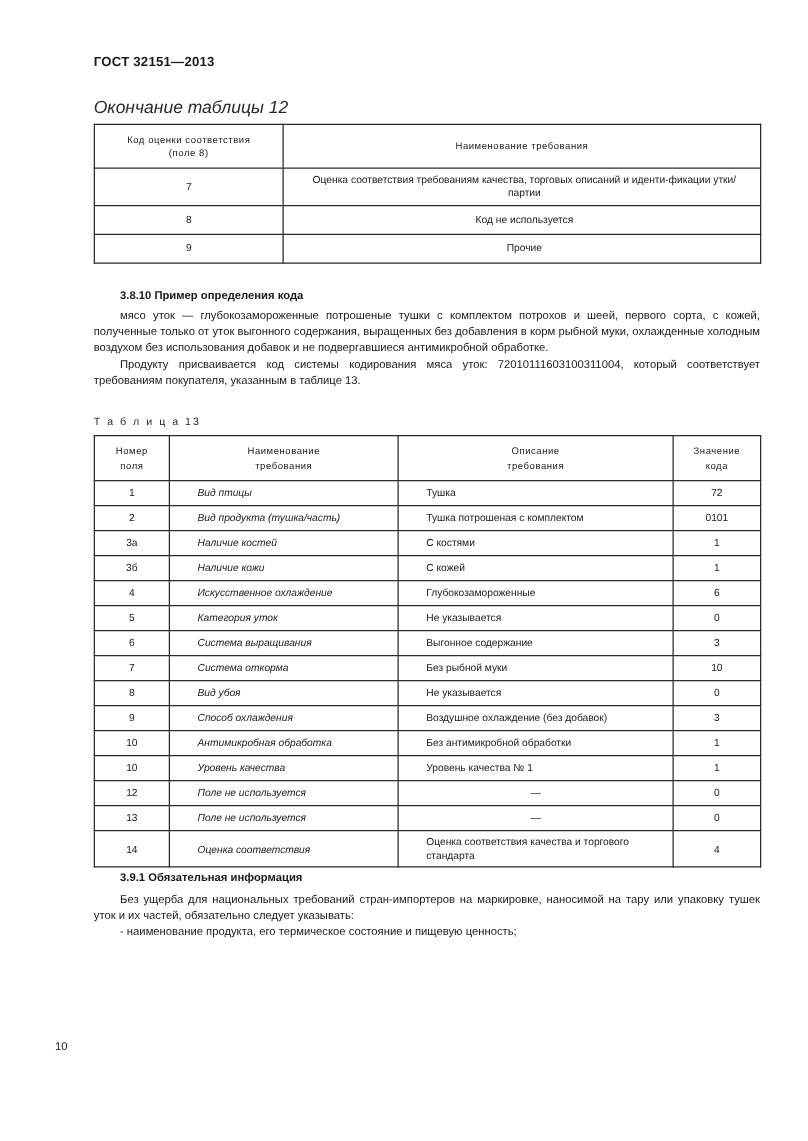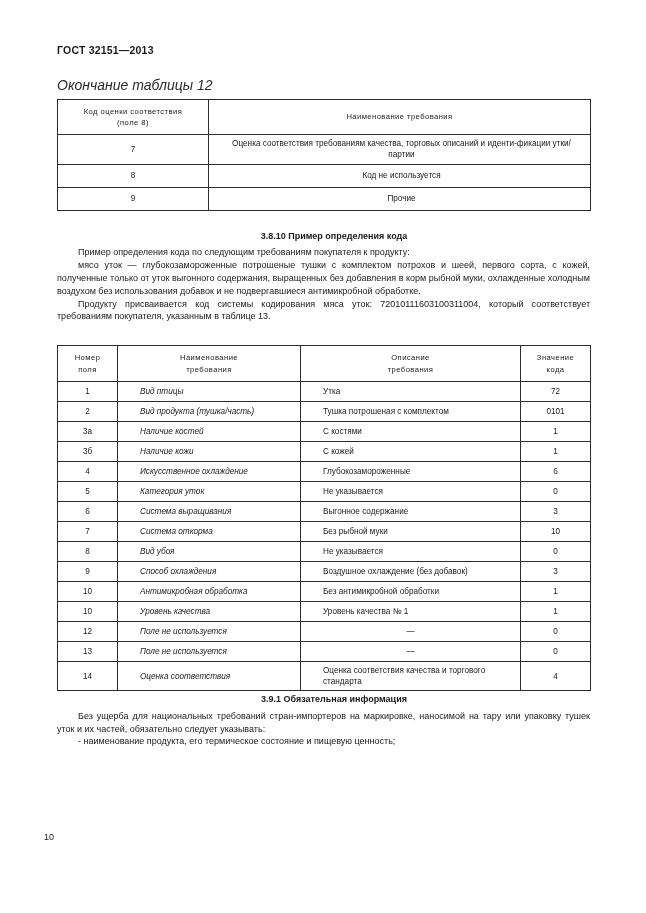--- a/index.html
+++ b/index.html
@@ -17,21 +17,21 @@
   }
   .page {
     position: absolute;
     left: 0; top: 0;
     width: 646px;
     height: 913px;
     overflow: hidden;
   }
   .content {
     position: absolute;
-    left: 57px;
+    left: 75px;
     top: 44px;
     width: 533px;
   }
 
   
   .doc-header {
     font-size: 10.5px;
     font-weight: bold;
     letter-spacing: 0.2px;
     margin: 0 0 20px 0;
@@ -94,21 +94,20 @@
   .t13 tbody td.name { padding-left: 22px; font-style: italic; }
   .t13 tbody td.desc { padding-left: 22px; }
 
   
   .section-heading {
     font-size: 9px;
     font-weight: bold;
     margin: 19px 0 4px 0;
     padding-left: 21px;
     line-height: 1.4;
-    text-align: center;
   }
   .section-heading.sub {
     margin-top: 2px;
   }
   p.body-text {
     font-size: 9px;
     margin: 0 0 0 0;
     line-height: 1.43;
     text-align: justify;
     text-justify: inter-word;
@@ -161,26 +160,26 @@
           <td class="c-left desc">Код не используется</td>
         </tr>
         <tr>
           <td class="c-center">9</td>
           <td class="c-left desc">Прочие</td>
         </tr>
       </tbody>
     </table>
 
     <div class="section-heading">3.8.10 Пример определения кода</div>
-    <p class="body-text indent-block">Пример определения кода по следующим требованиям покупателя к продукту:</p>
     <p class="body-text indent-block">мясо уток — глубокозамороженные потрошеные тушки с комплектом потрохов и шеей, первого сорта, с кожей, полученные только от уток выгонного содержания, выращенных без добавления в корм рыбной муки, охлажденные холодным воздухом без использования добавок и не подвергавшиеся антимикробной обработке.</p>
     <p class="body-text indent-block">Продукту присваивается код системы кодирования мяса уток: 72010111603100311004, который соответствует требованиям покупателя, указанным в таблице 13.</p>
 
     <div class="spacer-22"></div>
 
+    <div class="table-caption-spaced">Т а б л и ц а  13</div>
 
     <table class="gost t13">
       <colgroup>
           <col class="c1">
           <col class="c2">
           <col class="c3">
           <col class="c4">
         </colgroup>
       <thead>
         <tr>
@@ -199,21 +198,21 @@
           <td>
             <span>Значение</span><br>
             <span>кода</span>
           </td>
         </tr>
       </thead>
       <tbody>
         <tr>
           <td class="c-center">1</td>
           <td class="name">Вид птицы</td>
-          <td class="desc">Утка</td>
+          <td class="desc">Тушка</td>
           <td class="c-center">72</td>
         </tr>
         <tr>
           <td class="c-center">2</td>
           <td class="name">Вид продукта (тушка/часть)</td>
           <td class="desc">Тушка потрошеная с комплектом</td>
           <td class="c-center">0101</td>
         </tr>
         <tr>
           <td class="c-center">3а</td>

